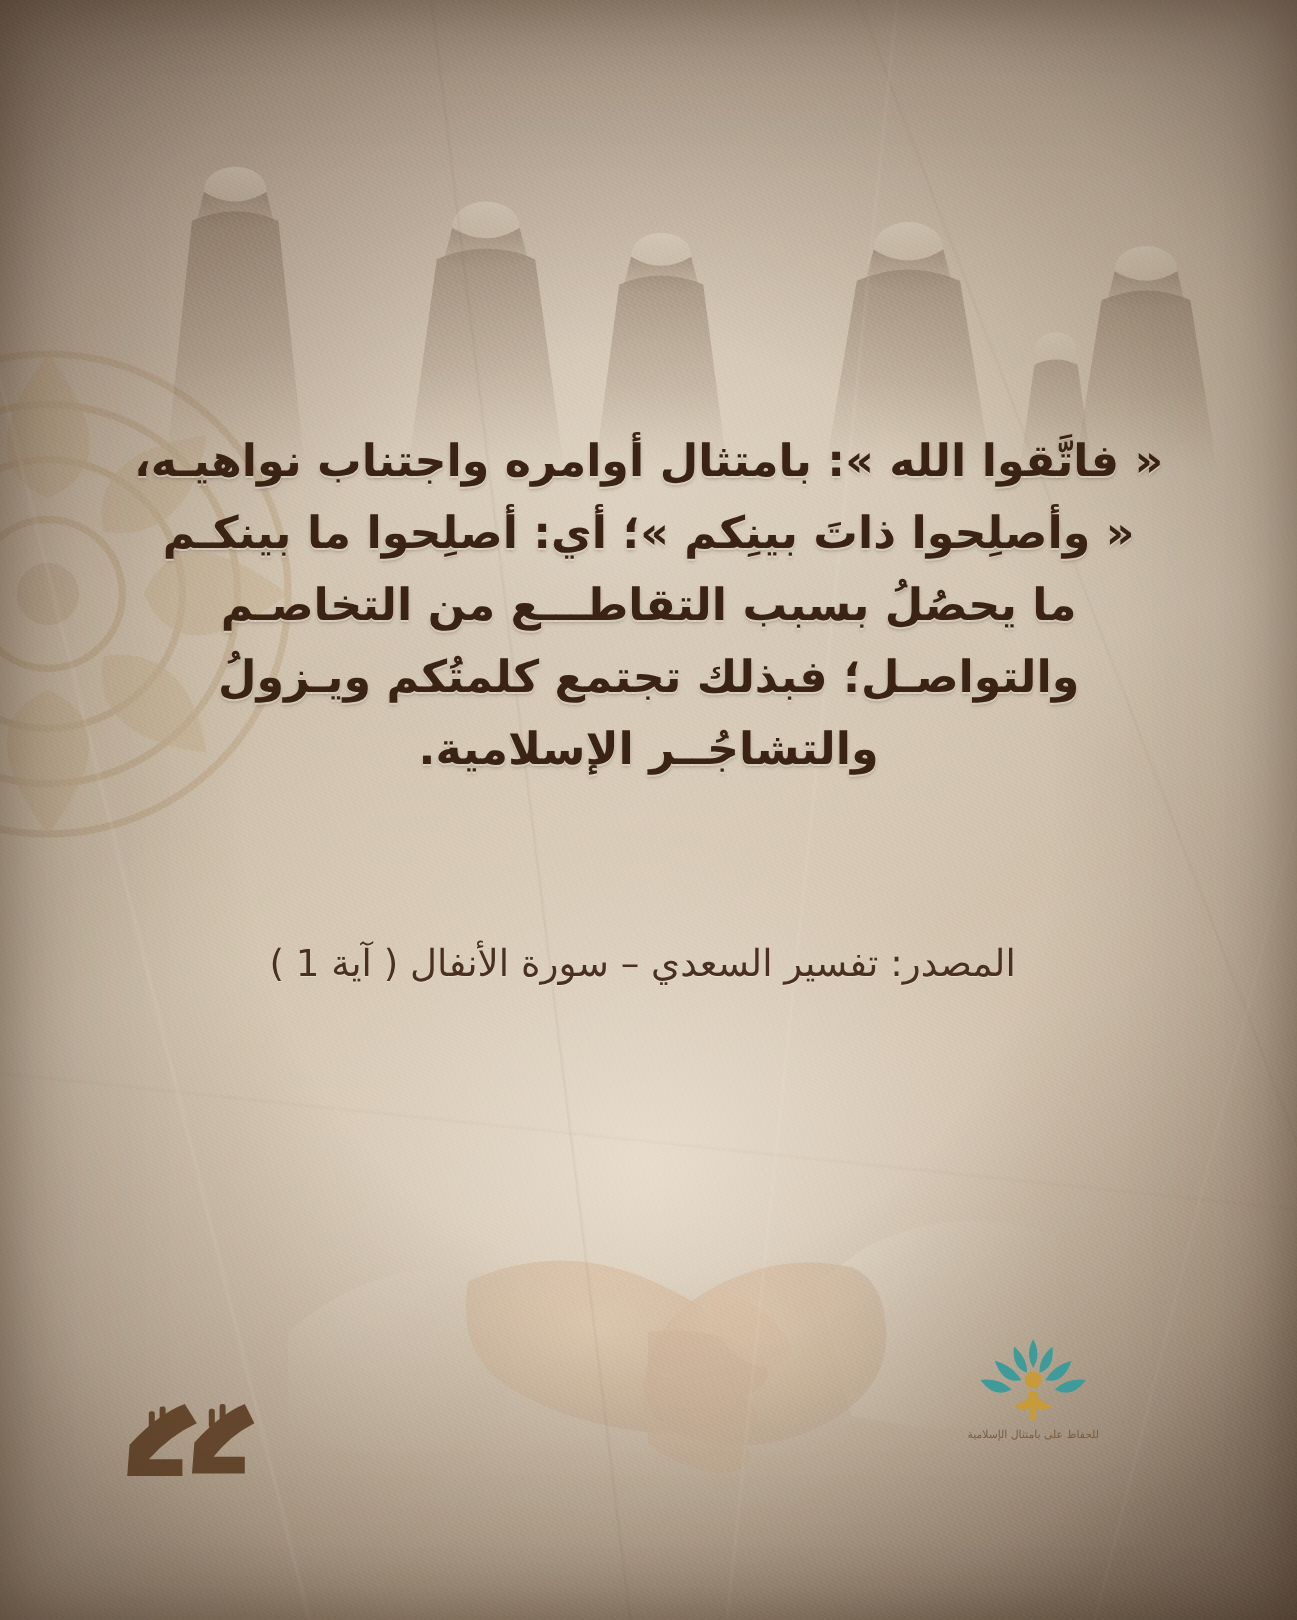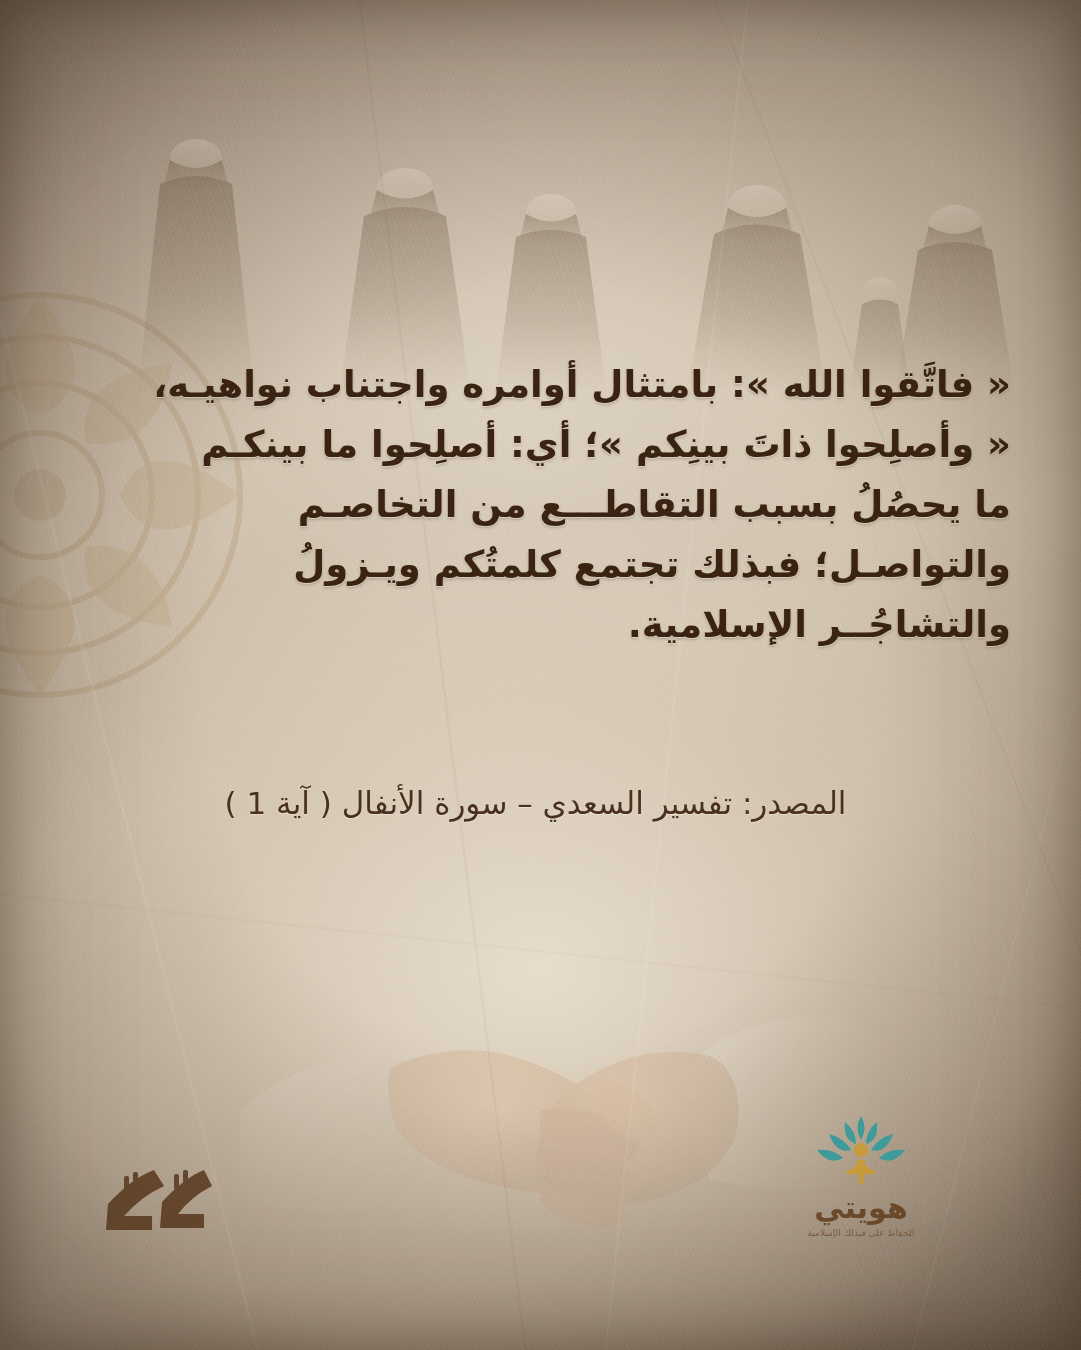--- a/index.html
+++ b/index.html
@@ -95,21 +95,21 @@
   }
   .handshake svg { width: 100%; height: 100%; display: block; }
 
   
   .quote-wrap {
     position: absolute;
     left: 70px;
     right: 70px;
     top: 355px;
     direction: rtl;
-    text-align: right;
+    text-align: center;
   }
   .quote-line {
     font-family: "DejaVu Sans", "Liberation Sans", sans-serif;
     font-weight: bold;
     font-size: 37px;
     line-height: 1.62;
     color: #3a2313;
     letter-spacing: 0px;
     text-shadow: 0 1px 0 rgba(255,248,235,0.45), 0 2px 3px rgba(60,40,22,0.25);
     white-space: nowrap;
@@ -341,18 +341,17 @@
         <path d="M82 24 q-15 4 -22 16 q15 4 22 -16 Z"></path>
         <path d="M6 40 q16 -2 26 8 q-14 8 -26 -8 Z"></path>
         <path d="M94 40 q-16 -2 -26 8 q14 8 26 -8 Z"></path>
       </g>
       <g fill="#c79a3a">
         <circle cx="50" cy="40" r="7"></circle>
         <path d="M50 48 q-4 10 -16 14 q10 6 16 -2 q6 8 16 2 q-12 -4 -16 -14 Z"></path>
         <path d="M46 50 l8 0 l-2 24 l-4 0 Z"></path>
       </g>
     </svg>
-    <div class="logo-word">هويتي</div>
-    <div class="logo-tag">للحفاظ على فبذلك الإسلامية</div>
+    <div class="logo-tag">للحفاظ على بامتثال الإسلامية</div>
   </div>
 
   <div class="edge-frame"></div>
 </div>
 
 </body></html>

